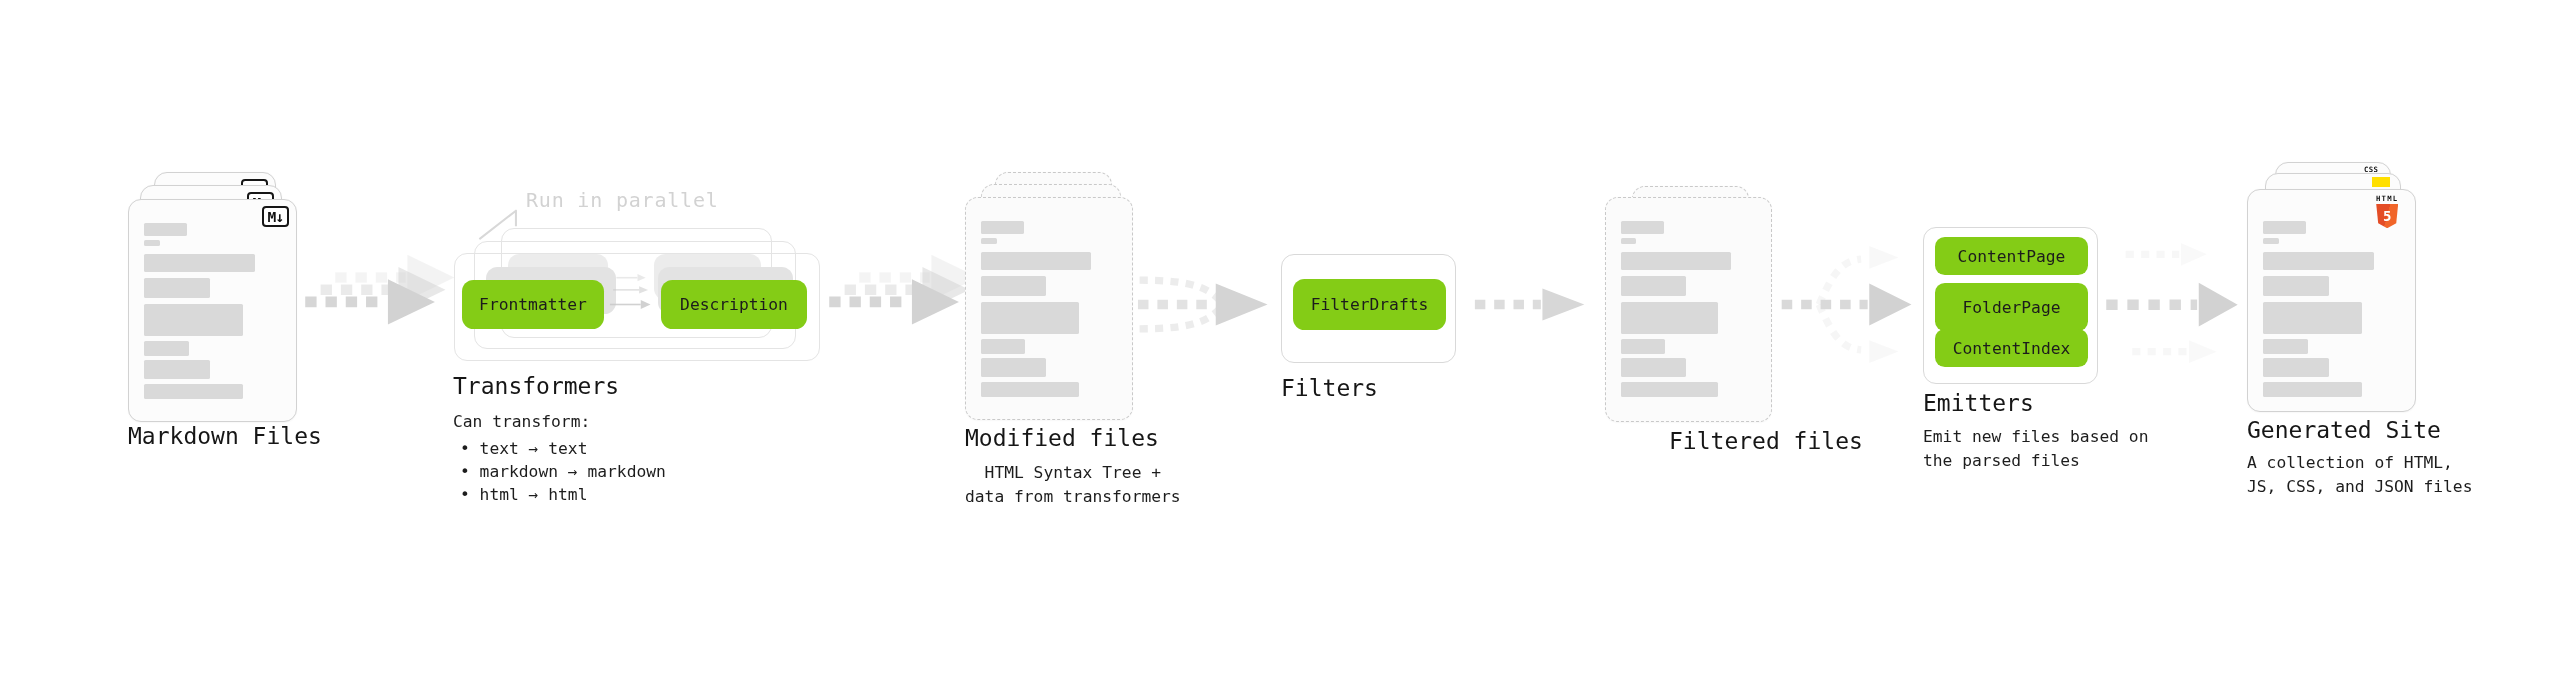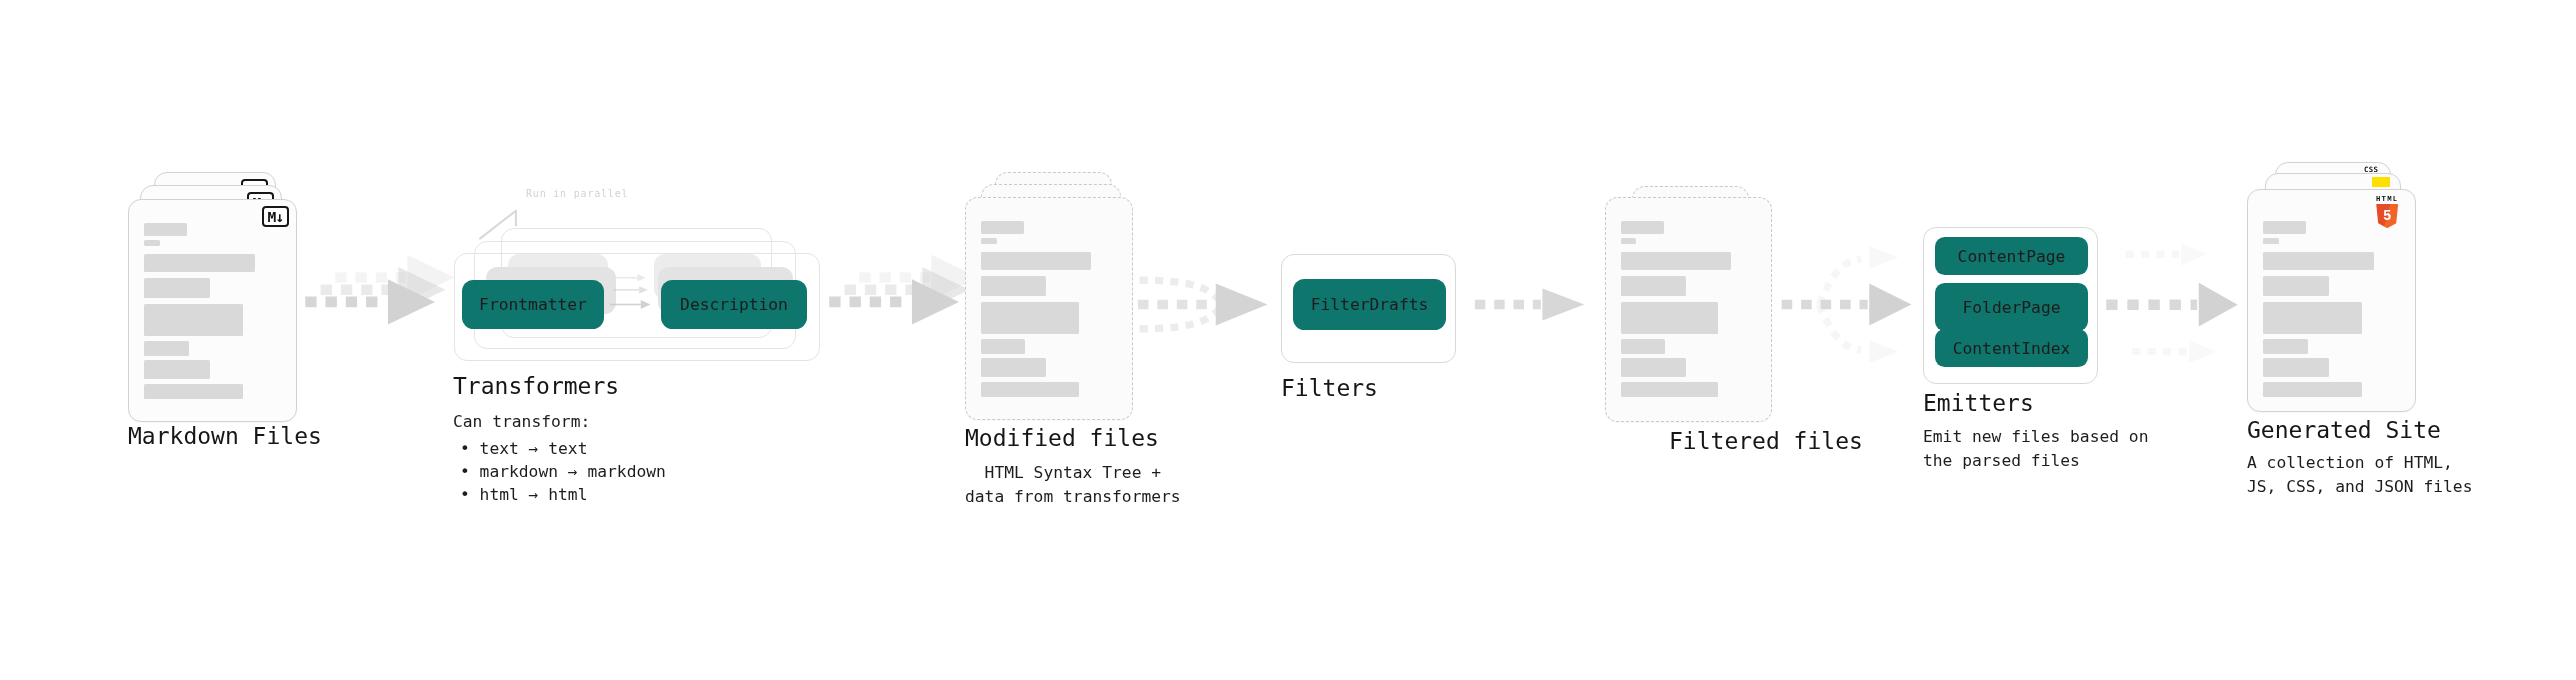--- a/index.html
+++ b/index.html
@@ -11,28 +11,28 @@
   .card{position:absolute;background:#fcfcfc;border:1.6px solid #d2d2d2;border-radius:13px;box-shadow:0 0.8px 1.6px rgba(0,0,0,.03);}
   .card.dashed{background:#fbfbfb;border:1.6px dashed #c9c9c9;}
   .bars{position:absolute;left:15.4px;top:23px;right:13px;}
   .bar{background:#d9d9d9;border-radius:1.6px;}
   
   .badge-md{position:absolute;top:5.7px;right:7.3px;background:#ffffff;border:2.4px solid #161616;border-radius:4.1px;
     font-weight:bold;font-size:14.6px;line-height:17px;padding:0 3.3px;letter-spacing:-0.8px;color:#111;}
   
   .box{position:absolute;background:transparent;border:1.6px solid #e4e4e4;border-radius:13px;}
   .box.darker{border-color:#d9d9d9;background:#ffffff;}
-  .node{position:absolute;background:#0f766e;border-radius:11.4px;display:flex;align-items:center;justify-content:center;
+  .node{position:absolute;background:#84cc16;border-radius:11.4px;display:flex;align-items:center;justify-content:center;
     font-size:16.3px;color:#1c1c1c;white-space:nowrap;}
   .ghost2{background:#e3e3e3;}
   .ghost3{background:#ececec;}
   .title{position:absolute;font-size:23px;font-weight:500;line-height:1.15;white-space:nowrap;color:#161616;}
   .sub{position:absolute;font-size:16.3px;line-height:23.6px;color:#1d1d1d;white-space:nowrap;}
   .bullets{position:absolute;font-size:16.3px;line-height:23px;color:#1d1d1d;white-space:nowrap;}
-  .annot{position:absolute;font-size:10px;color:#d2d2d2;white-space:nowrap;letter-spacing:0.8px;}
+  .annot{position:absolute;font-size:20px;color:#d2d2d2;white-space:nowrap;letter-spacing:0.8px;}
   svg{position:absolute;overflow:visible;}
   
   .badge-css{position:absolute;right:9.8px;top:3.3px;text-align:center;line-height:7.3px;}
   .badge-css .t{font-size:7.3px;font-weight:bold;color:#111;letter-spacing:0.4px;}
   .badge-css .u{height:3.3px;width:18px;background:#2c63e9;margin:0.8px auto 0;}
   .badge-js{position:absolute;right:9.8px;top:3.3px;width:18.7px;height:9.8px;background:#ffdf00;}
   .badge-html5{position:absolute;right:9.8px;top:4.9px;width:36px;text-align:center;}
   .badge-html5 .t{font-size:7.3px;font-weight:bold;letter-spacing:1.2px;color:#111;line-height:8.1px;}
   .shield{width:22px;height:24.4px;margin:0.8px auto 0;background:linear-gradient(105deg,#e44d26 50%,#f16529 50%);
     clip-path:polygon(0 0,100% 0,91% 80%,50% 100%,9% 80%);
@@ -231,21 +231,21 @@
 
   <div class="card" style="left:2275px;top:162px;width:114px;height:219px;z-index:1;">
     <div class="badge-css">
       <div class="t">CSS</div>
       <div class="u"></div>
     </div>
   </div>
   <div class="card" style="left:2265px;top:173px;width:134px;height:219px;z-index:2;">
     <div class="badge-js"></div>
   </div>
-  <div class="card" style="left:2247px;top:189px;width:167px;height:221px;z-index:3;font-family:Liberation Mono, monospace;">
+  <div class="card" style="left:2247px;top:189px;width:167px;height:221px;z-index:3;">
     <div class="badge-html5">
       <div class="t">HTML</div>
       <div class="shield">5</div>
     </div>
     <div class="bars" style="top:31px;">
         <div class="bar" style="width: 31%; height: 13px; margin-bottom: 4.1px;"></div>
         <div class="bar" style="width: 11%; height: 5.7px; margin-bottom: 8.1px;"></div>
         <div class="bar" style="width: 80%; height: 18px; margin-bottom: 6.5px;"></div>
         <div class="bar" style="width: 47%; height: 19.5px; margin-bottom: 5.7px;"></div>
         <div class="bar" style="width: 71%; height: 32.5px; margin-bottom: 4.9px;"></div>

